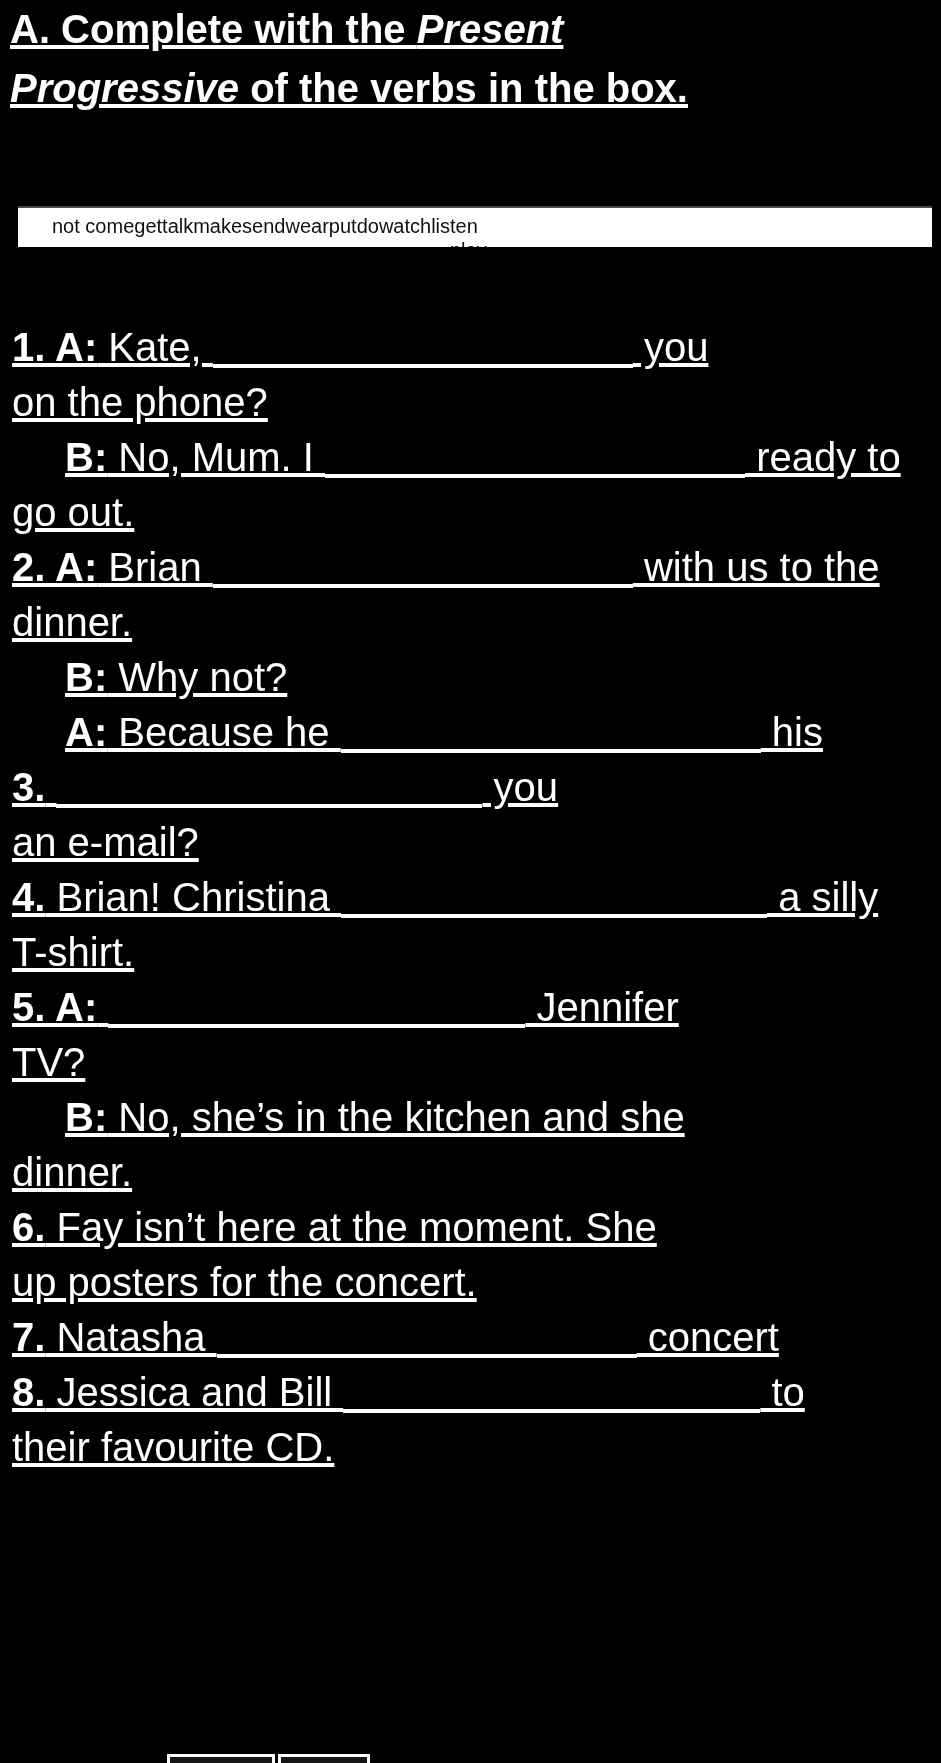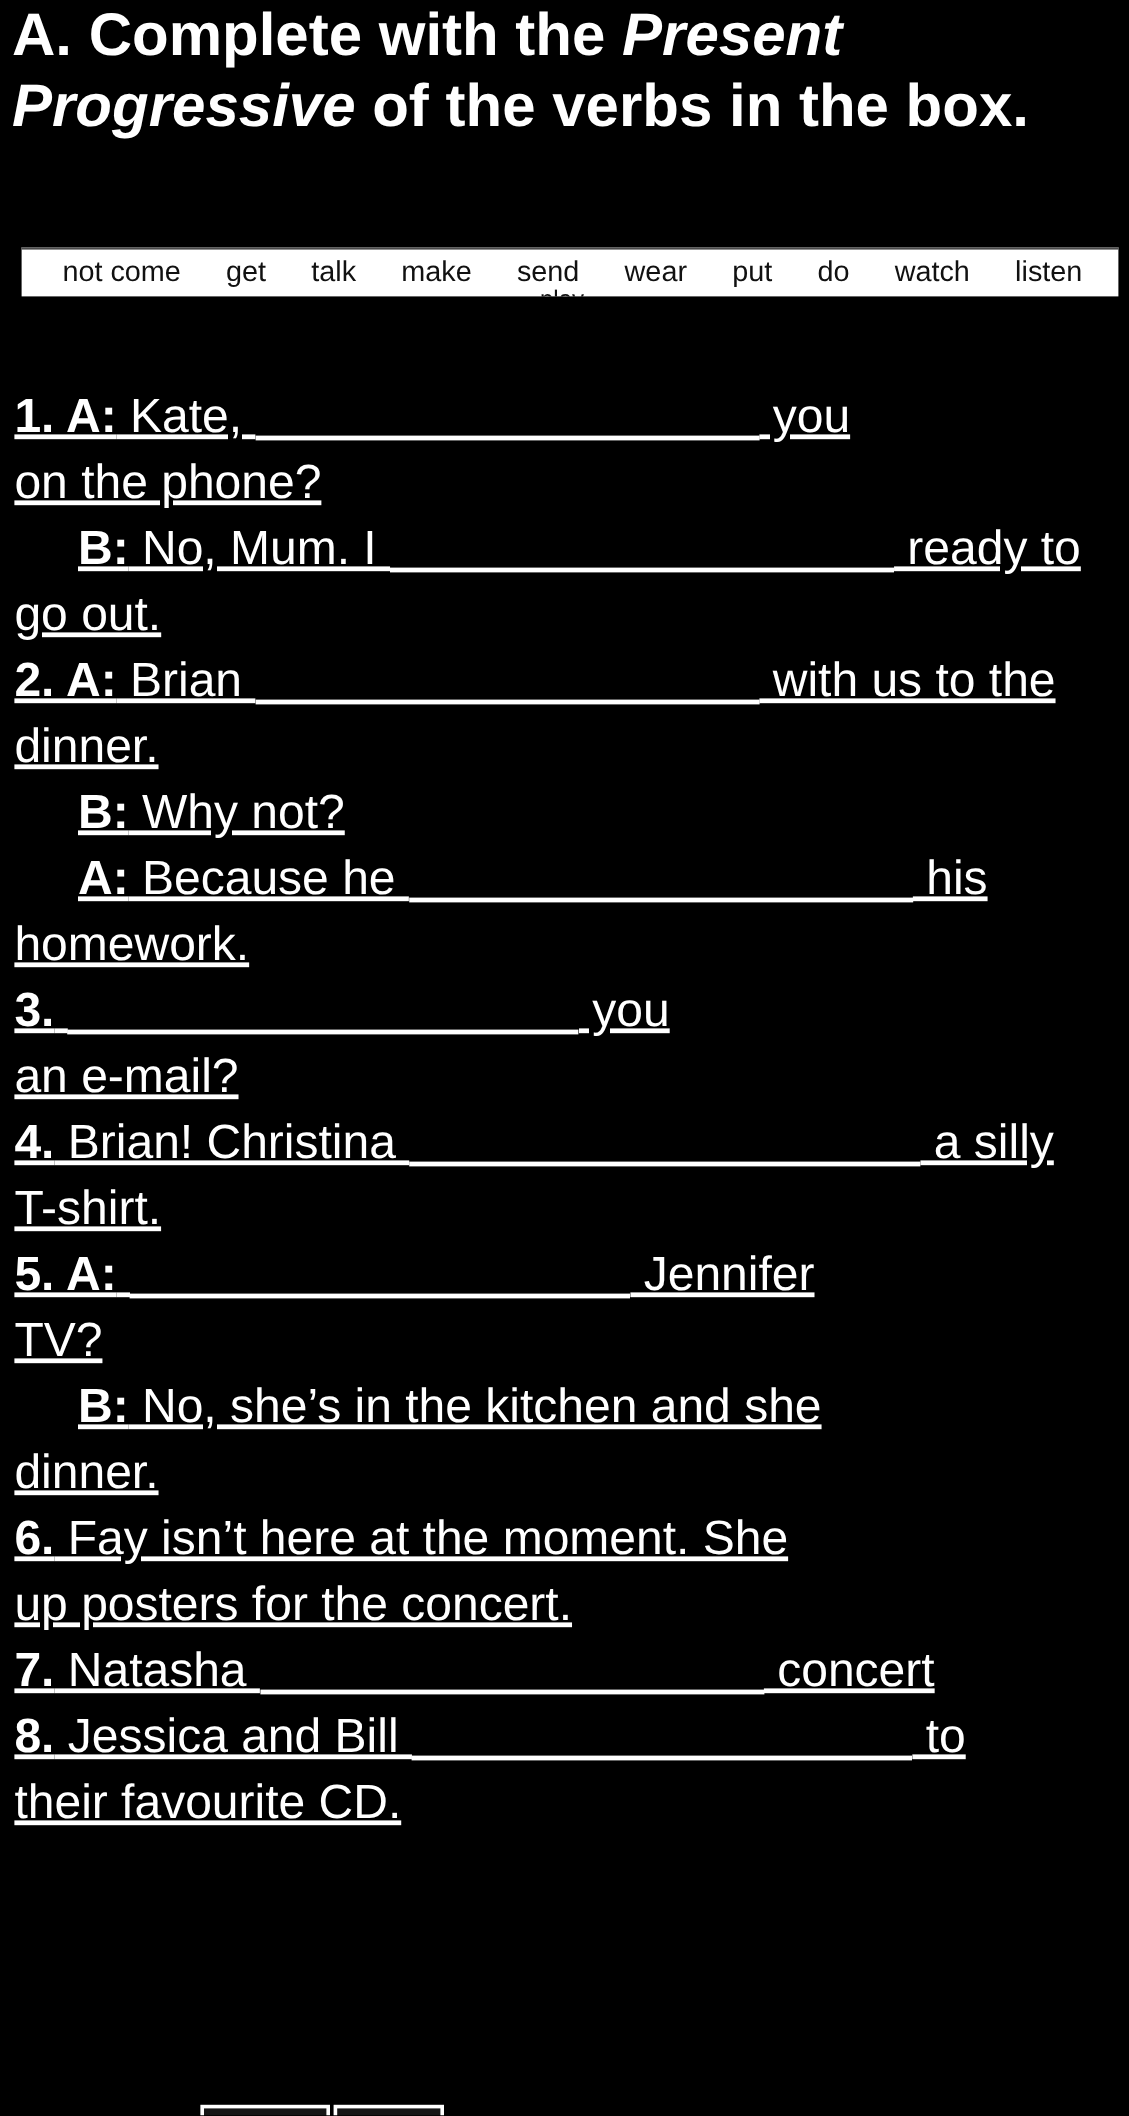--- a/index.html
+++ b/index.html
@@ -14,45 +14,45 @@
     background: #000000;
     color: #ffffff;
     overflow: hidden;
     font-family: "Liberation Sans", sans-serif;
   }
   .title {
     position: absolute;
     top: 0px;
     left: 10px;
     width: 928px;
-    font-size: 50px;
+    font-size: 40px;
     font-weight: bold;
     line-height: 59px;
     white-space: nowrap;
+    text-decoration: underline;
   }
   .title .seg.bold-italic { font-style: italic; }
   .wordbox {
     position: absolute;
     top: 206px;
     left: 18px;
     width: 914px;
     height: 41px;
     background: #ffffff;
     color: #111111;
     overflow: hidden;
     border-top: 2px solid #4a4a4a;
     box-sizing: border-box;
   }
   .wordbox-row {
     display: flex;
-    justify-content: space-between;
     align-items: center;
     height: 37px;
     padding: 0 30px 0 34px;
-    font-size: 24px;
+    font-size: 20px;
     font-weight: 500;
   }
   .clipped-word {
     position: absolute;
     left: 432px;
     top: 31px;
     font-size: 20px;
     font-weight: 500;
     color: #111111;
   }
@@ -114,21 +114,20 @@
 
   <div class="body-text" id="body-text">
       <div class="line"><span class="seg b">1. A:</span><span class="seg"> Kate, </span><span class="blank" style="width: 420px;"></span><span class="seg"> you</span></div>
       <div class="line"><span class="seg">on the phone?</span></div>
       <div class="line indent"><span class="seg b">B:</span><span class="seg"> No, Mum. I </span><span class="blank" style="width: 420px;"></span><span class="seg"> ready to</span></div>
       <div class="line"><span class="seg">go out.</span></div>
       <div class="line"><span class="seg b">2. A:</span><span class="seg"> Brian </span><span class="blank" style="width: 420px;"></span><span class="seg"> with us to the</span></div>
       <div class="line"><span class="seg">dinner.</span></div>
       <div class="line indent"><span class="seg b">B:</span><span class="seg"> Why not?</span></div>
       <div class="line indent"><span class="seg b">A:</span><span class="seg"> Because he </span><span class="blank" style="width: 420px;"></span><span class="seg"> his</span></div>
-      <div class="line"><span class="seg">homework.</span></div>
       <div class="line"><span class="seg b">3.</span><span class="seg"> </span><span class="blank" style="width: 426px;"></span><span class="seg"> you</span></div>
       <div class="line"><span class="seg">an e-mail?</span></div>
       <div class="line"><span class="seg b">4.</span><span class="seg"> Brian! Christina </span><span class="blank" style="width: 426px;"></span><span class="seg"> a silly</span></div>
       <div class="line"><span class="seg">T-shirt.</span></div>
       <div class="line"><span class="seg b">5. A:</span><span class="seg"> </span><span class="blank" style="width: 417px;"></span><span class="seg"> Jennifer</span></div>
       <div class="line"><span class="seg">TV?</span></div>
       <div class="line indent"><span class="seg b">B:</span><span class="seg"> No, she’s in the kitchen and she</span></div>
       <div class="line"><span class="seg">dinner.</span></div>
       <div class="line"><span class="seg b">6.</span><span class="seg"> Fay isn’t here at the moment. She</span></div>
       <div class="line"><span class="seg">up posters for the concert.</span></div>

